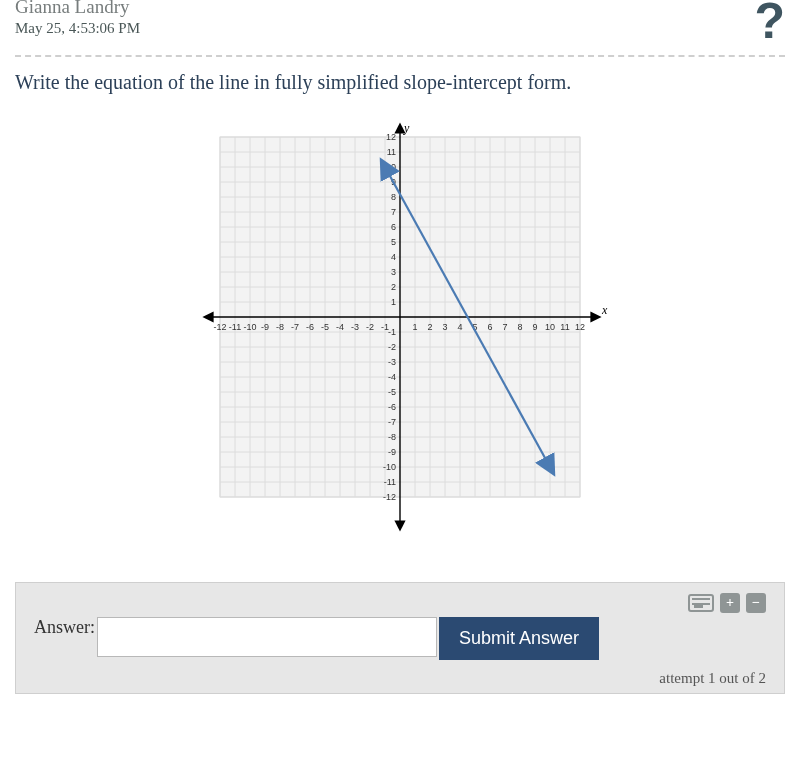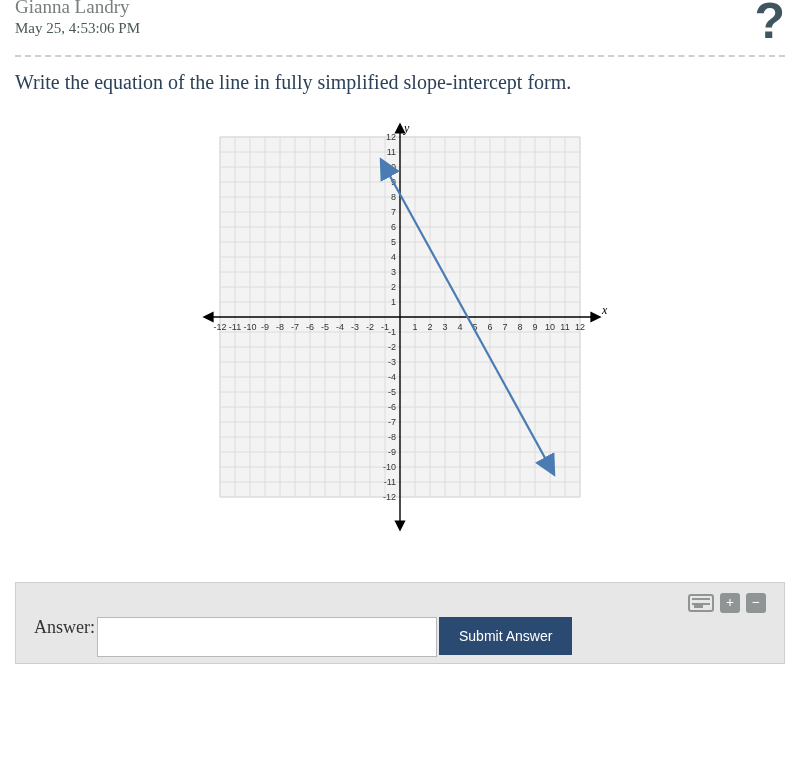--- a/index.html
+++ b/index.html
@@ -120,21 +120,21 @@
     background: #fff;
     font-size: 16px;
     padding: 0 8px;
     font-family: Georgia, serif;
   }
   .submit-btn {
     background: #2b4a72;
     color: #fff;
     border: none;
     padding: 11px 20px;
-    font-size: 14px;
+    font-size: 18px;
     font-family: Arial, sans-serif;
     cursor: pointer;
   }
   .attempt-note {
     text-align: right;
     font-family: Georgia, serif;
     color: #555;
     font-size: 15px;
     margin-top: 10px;
   }
@@ -295,15 +295,16 @@
     <div class="answer-tools">
       <div class="kbd-icon"></div>
       <div class="tool-btn">+</div>
       <div class="tool-btn">−</div>
     </div>
     <div class="answer-row">
       <span class="answer-label">Answer:</span>
       <input class="answer-input" type="text" value="" style="">
       <button class="submit-btn">Submit Answer</button>
     </div>
+    <div class="attempt-note">attempt 1 out of 2</div>
   </div>
 
 </div>
 
 </body></html>

